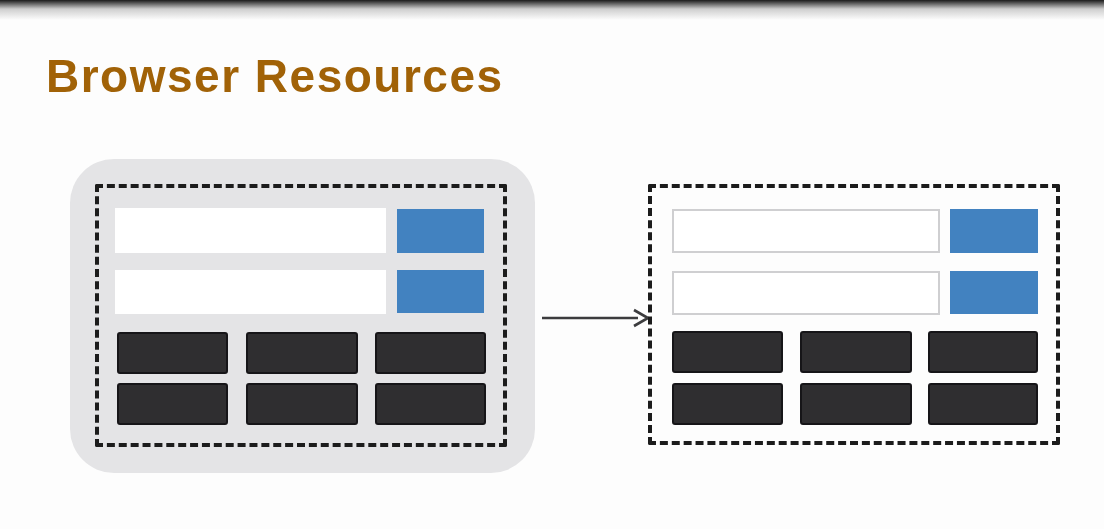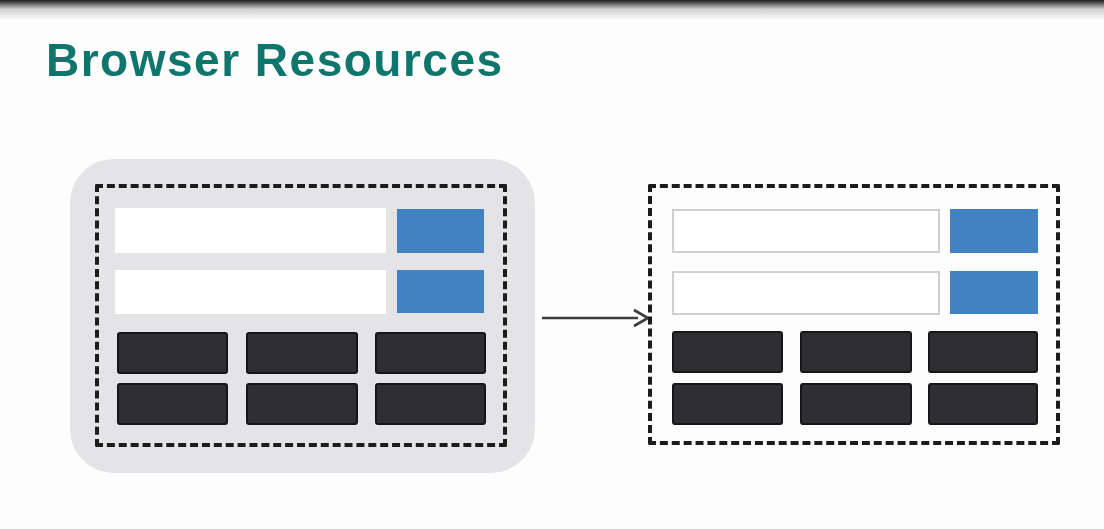--- a/index.html
+++ b/index.html
@@ -18,25 +18,25 @@
   .top-vignette {
     position: absolute;
     left: 0; top: 0;
     width: 100%; height: 20px;
     background: linear-gradient(to bottom, rgba(8,8,8,0.92) 0%, rgba(120,120,120,0.35) 45%, rgba(253,253,253,0) 100%);
     z-index: 50;
     pointer-events: none;
   }
   .slide-title {
     position: absolute;
-    left: 46px; top: 2px;
+    left: 46px; top: 18px;
     font-size: 46px;
     font-weight: bold;
     letter-spacing: 1.5px;
-    color: #0f766e;
+    color: #a16207;
     z-index: 10;
     white-space: nowrap;
   }
   .panel-gray {
     position: absolute;
     left: 70px; top: 159px;
     width: 465px; height: 314px;
     background: #e4e4e6;
     border-radius: 44px;
   }

